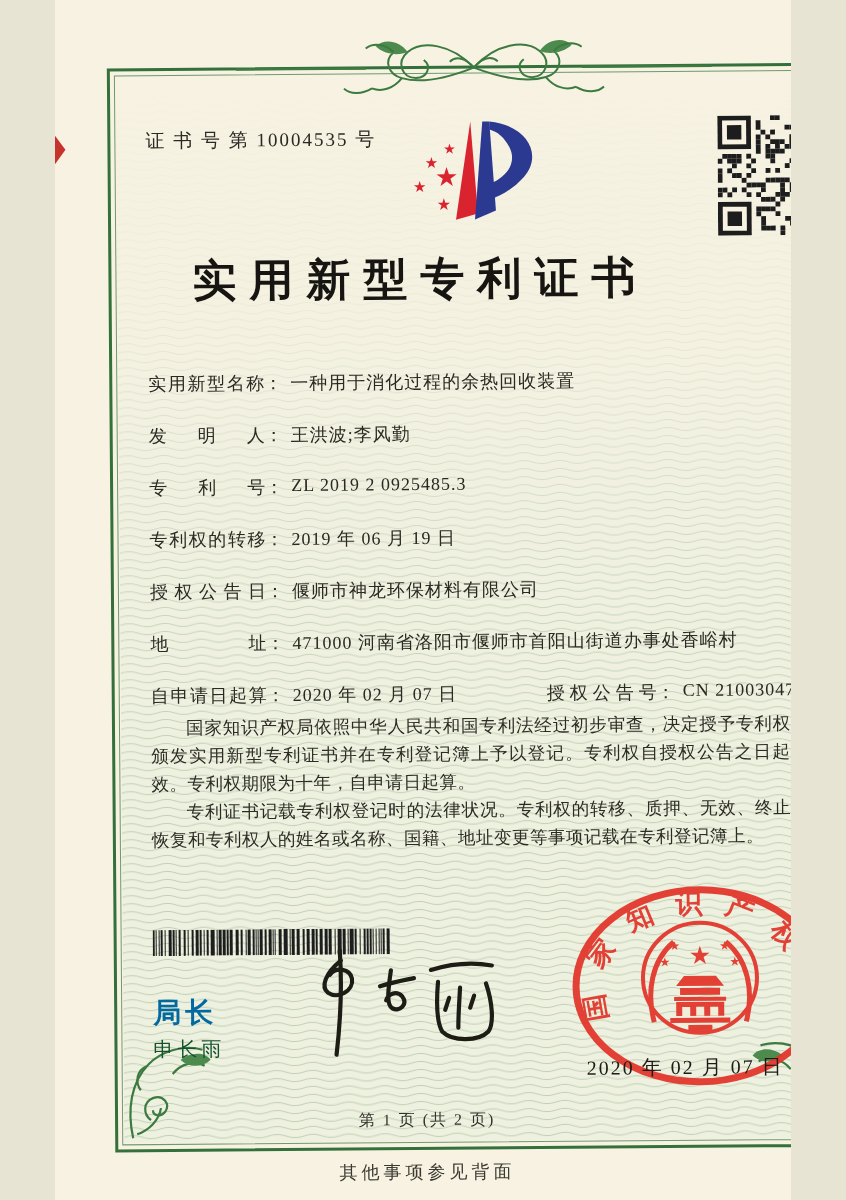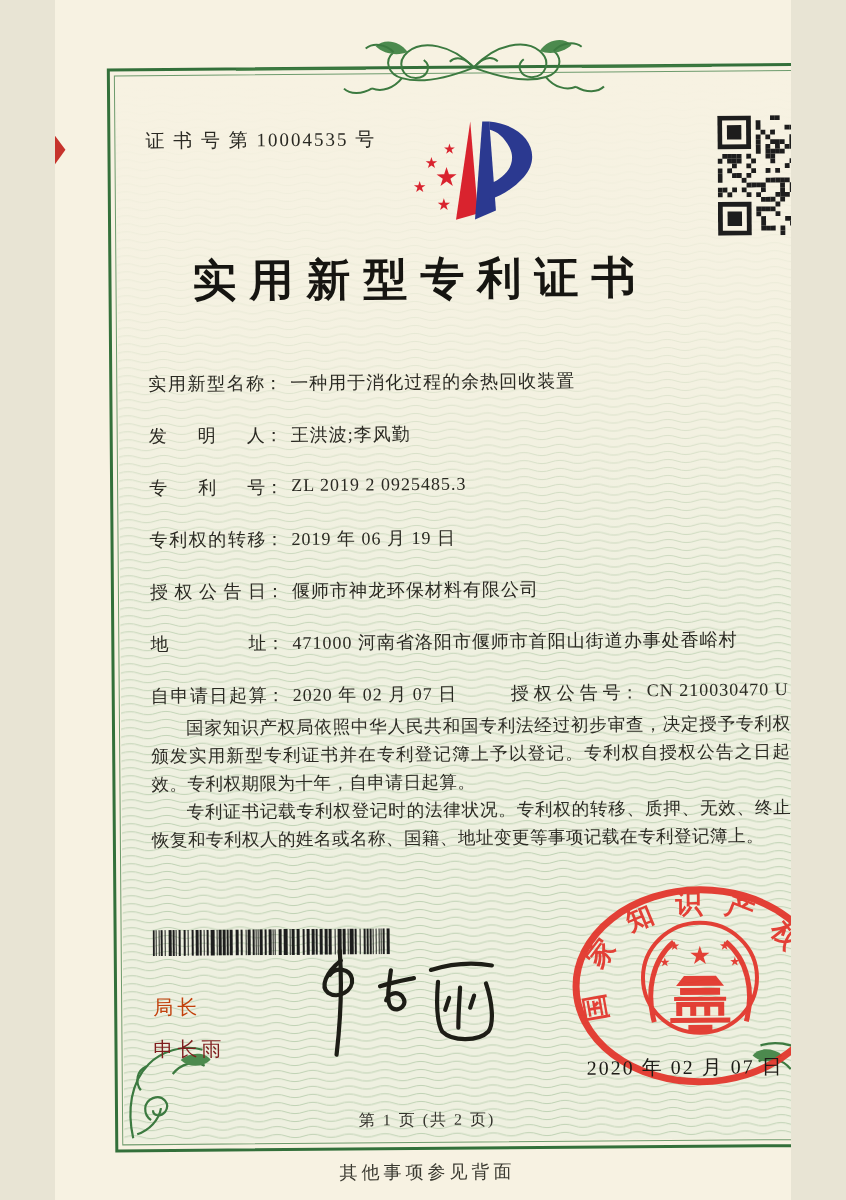--- a/index.html
+++ b/index.html
@@ -31,30 +31,30 @@
   .qr { position:absolute; left:666px; top:118px; }
 
   .title { position:absolute; left:0; top:250px; width:100%; text-align:center;
     font-size:44px; font-weight:600; letter-spacing:13px; color:#161511; }
 
   .frow { position:absolute; left:95px; width:660px; height:30px; font-size:18px; color:#2a2922; white-space:nowrap; }
   .flabel { display:inline-block; width:116px; text-align:justify; text-align-last:justify; letter-spacing:0; vertical-align:top; }
   .fcolon { display:inline-block; vertical-align:top; }
   .fvalue { display:inline-block; margin-left:8px; letter-spacing:1px; vertical-align:top; }
   .grant-right { position:absolute; left:360px; top:0; white-space:nowrap; }
-  .grant-right .flabel { width:110px; }
+  .grant-right .flabel { width:110px;margin-left:36px; }
 
   .paras { position:absolute; left:95px; top:712px; width:658px; font-size:17.5px;
     line-height:1.6; text-align:justify; color:#2c2b24; letter-spacing:0.5px; }
   .paras p { text-indent:2em; }
 
   .barcode { position:absolute; left:95px; top:928px; }
 
-  .officer-title { position:absolute; left:95px; top:992px; font-size:20px; letter-spacing:4px; color:#c2410c; }
-  .officer-name  { position:absolute; left:95px; top:1034px; font-size:20px; letter-spacing:4px; color:#7f1d1d; }
+  .officer-title { position:absolute; left:95px; top:992px; font-size:28px; letter-spacing:4px; color:#0369a1;font-weight:bold; }
+  .officer-name  { position:absolute; left:95px; top:1034px; font-size:20px; letter-spacing:4px; color:#14532d; }
   .signature { position:absolute; left:238px; top:942px; }
 
   .seal { position:absolute; left:500px; top:872px; }
   .seal-date { position:absolute; left:528px; top:1056px; font-size:20px; letter-spacing:2px; color:#1c1b16; }
 
   .page-footer { position:absolute; left:0; top:1110px; width:100%; text-align:center;
     font-size:16px; letter-spacing:2px; color:#33322b; }
   .back-note { position:absolute; left:0; top:1160px; width:100%; text-align:center;
     font-size:18px; letter-spacing:4px; color:#3a3930; }
 

